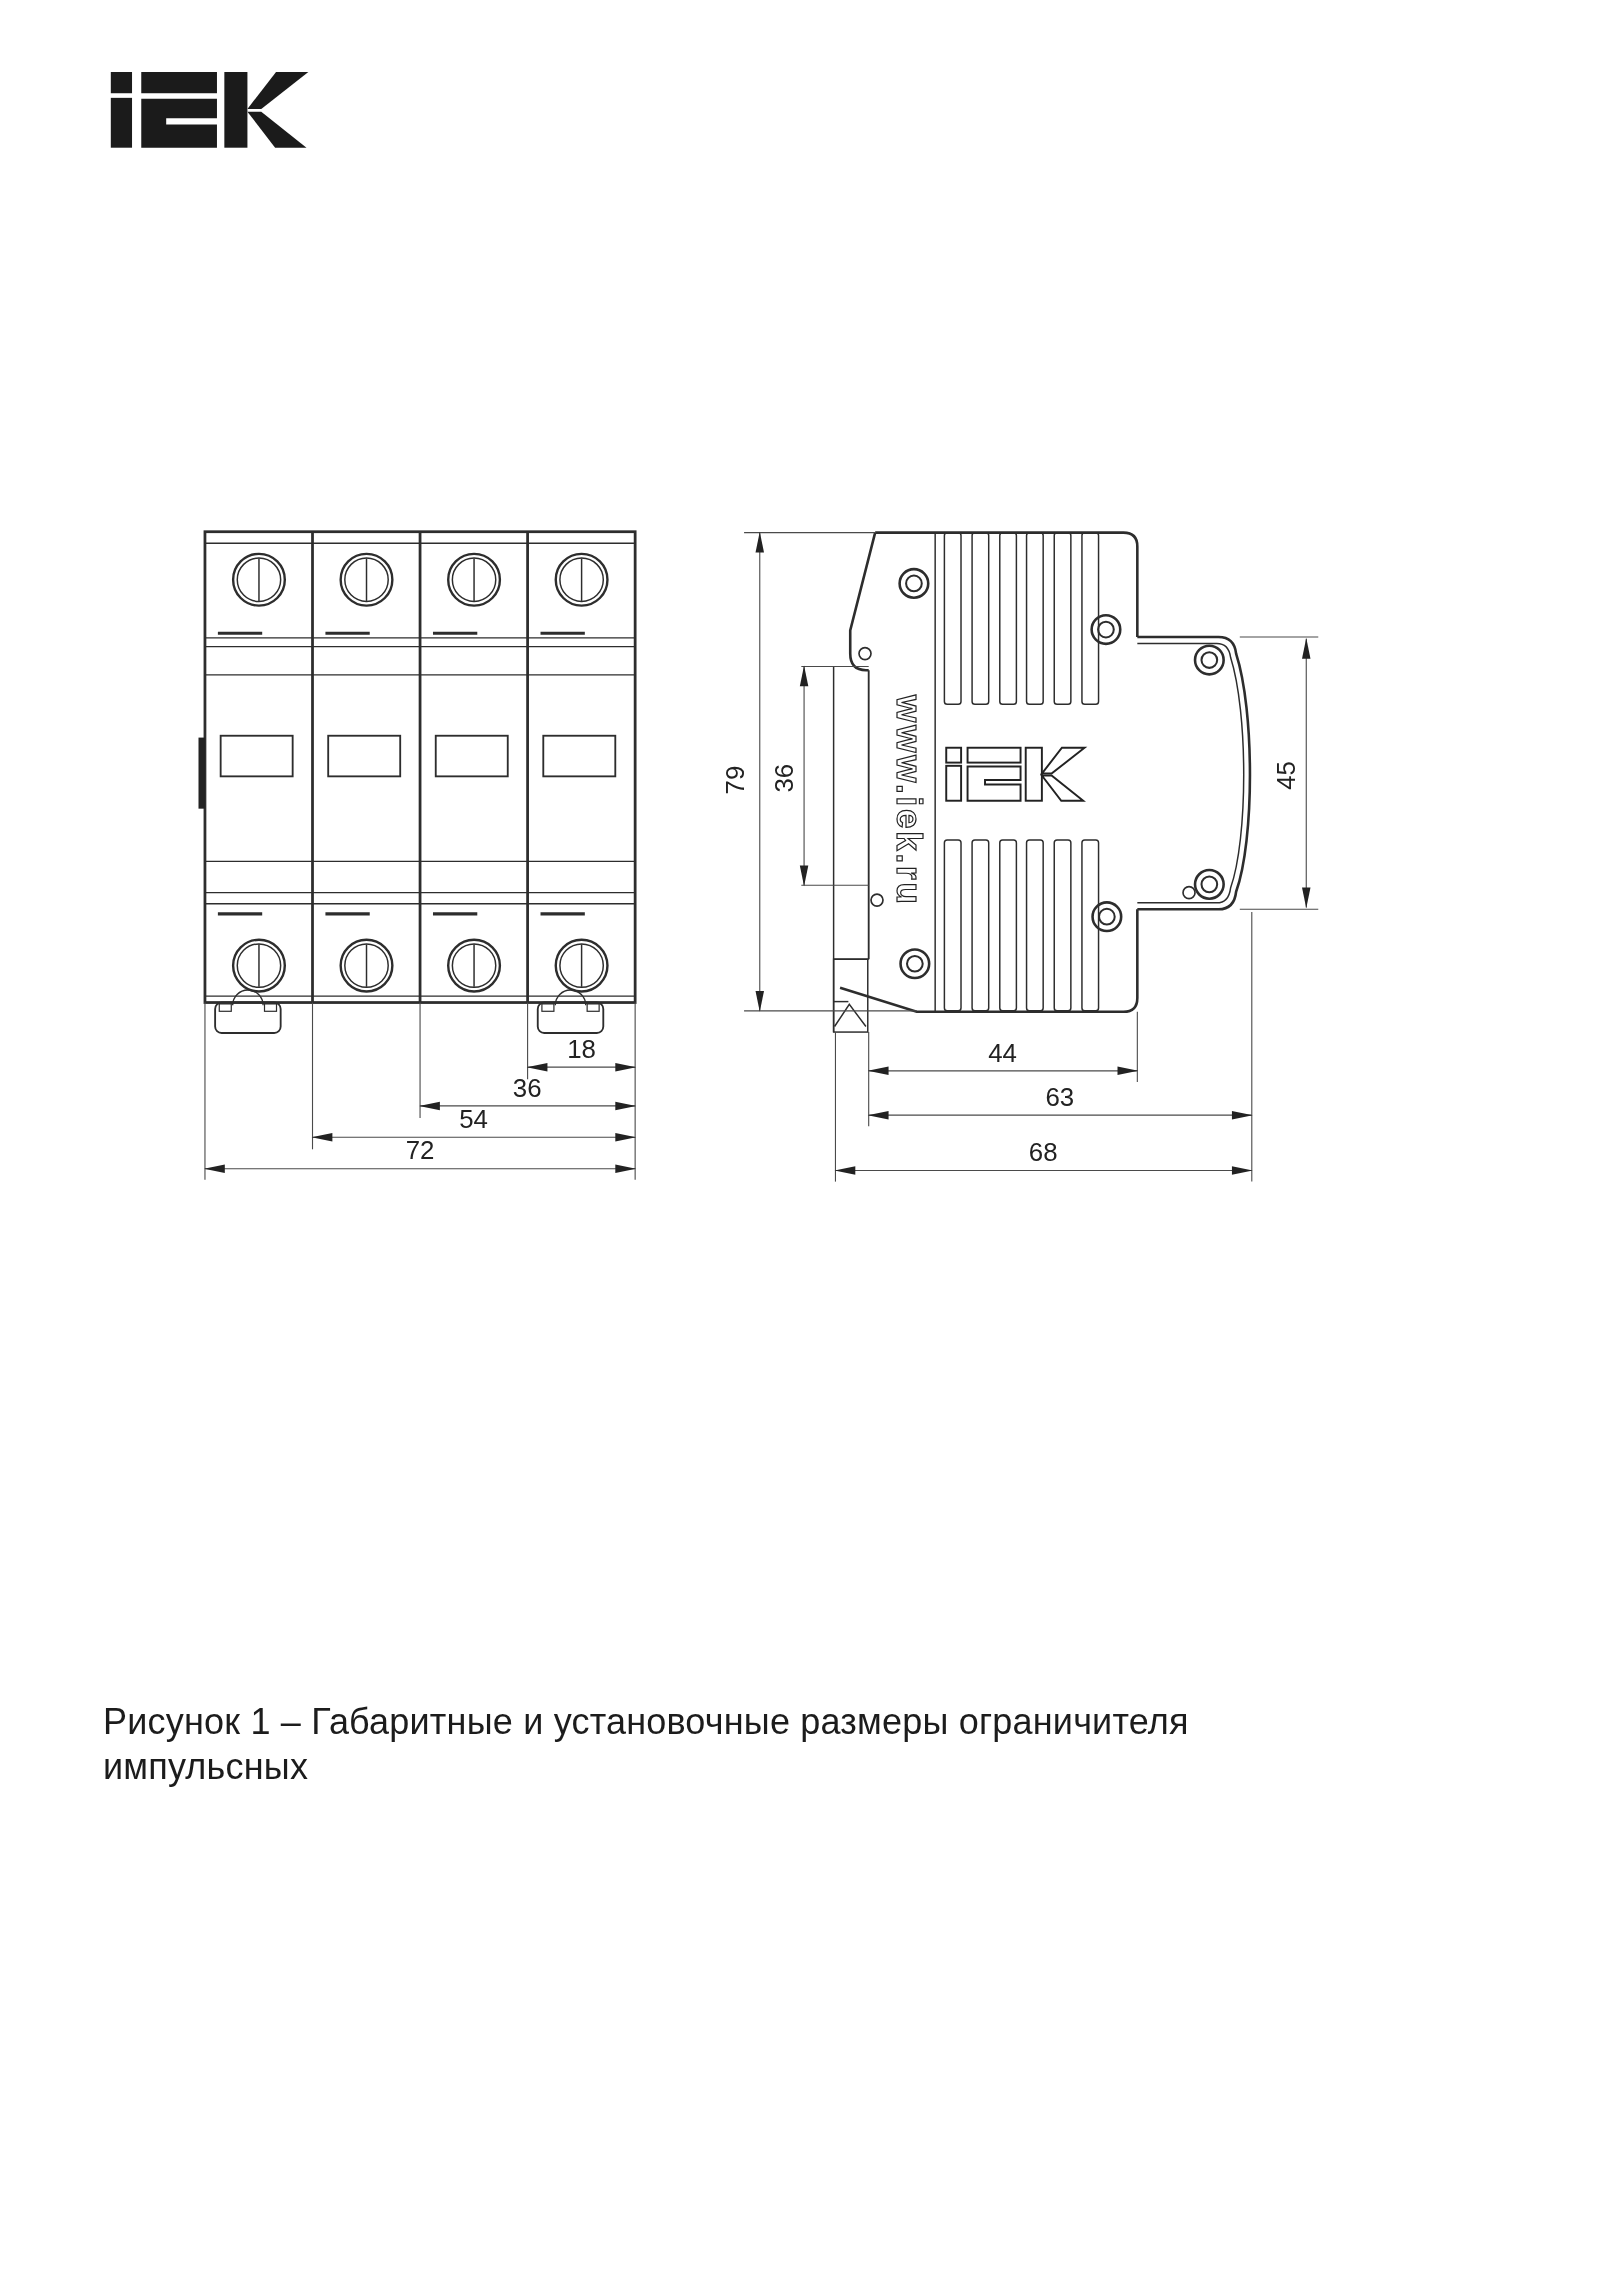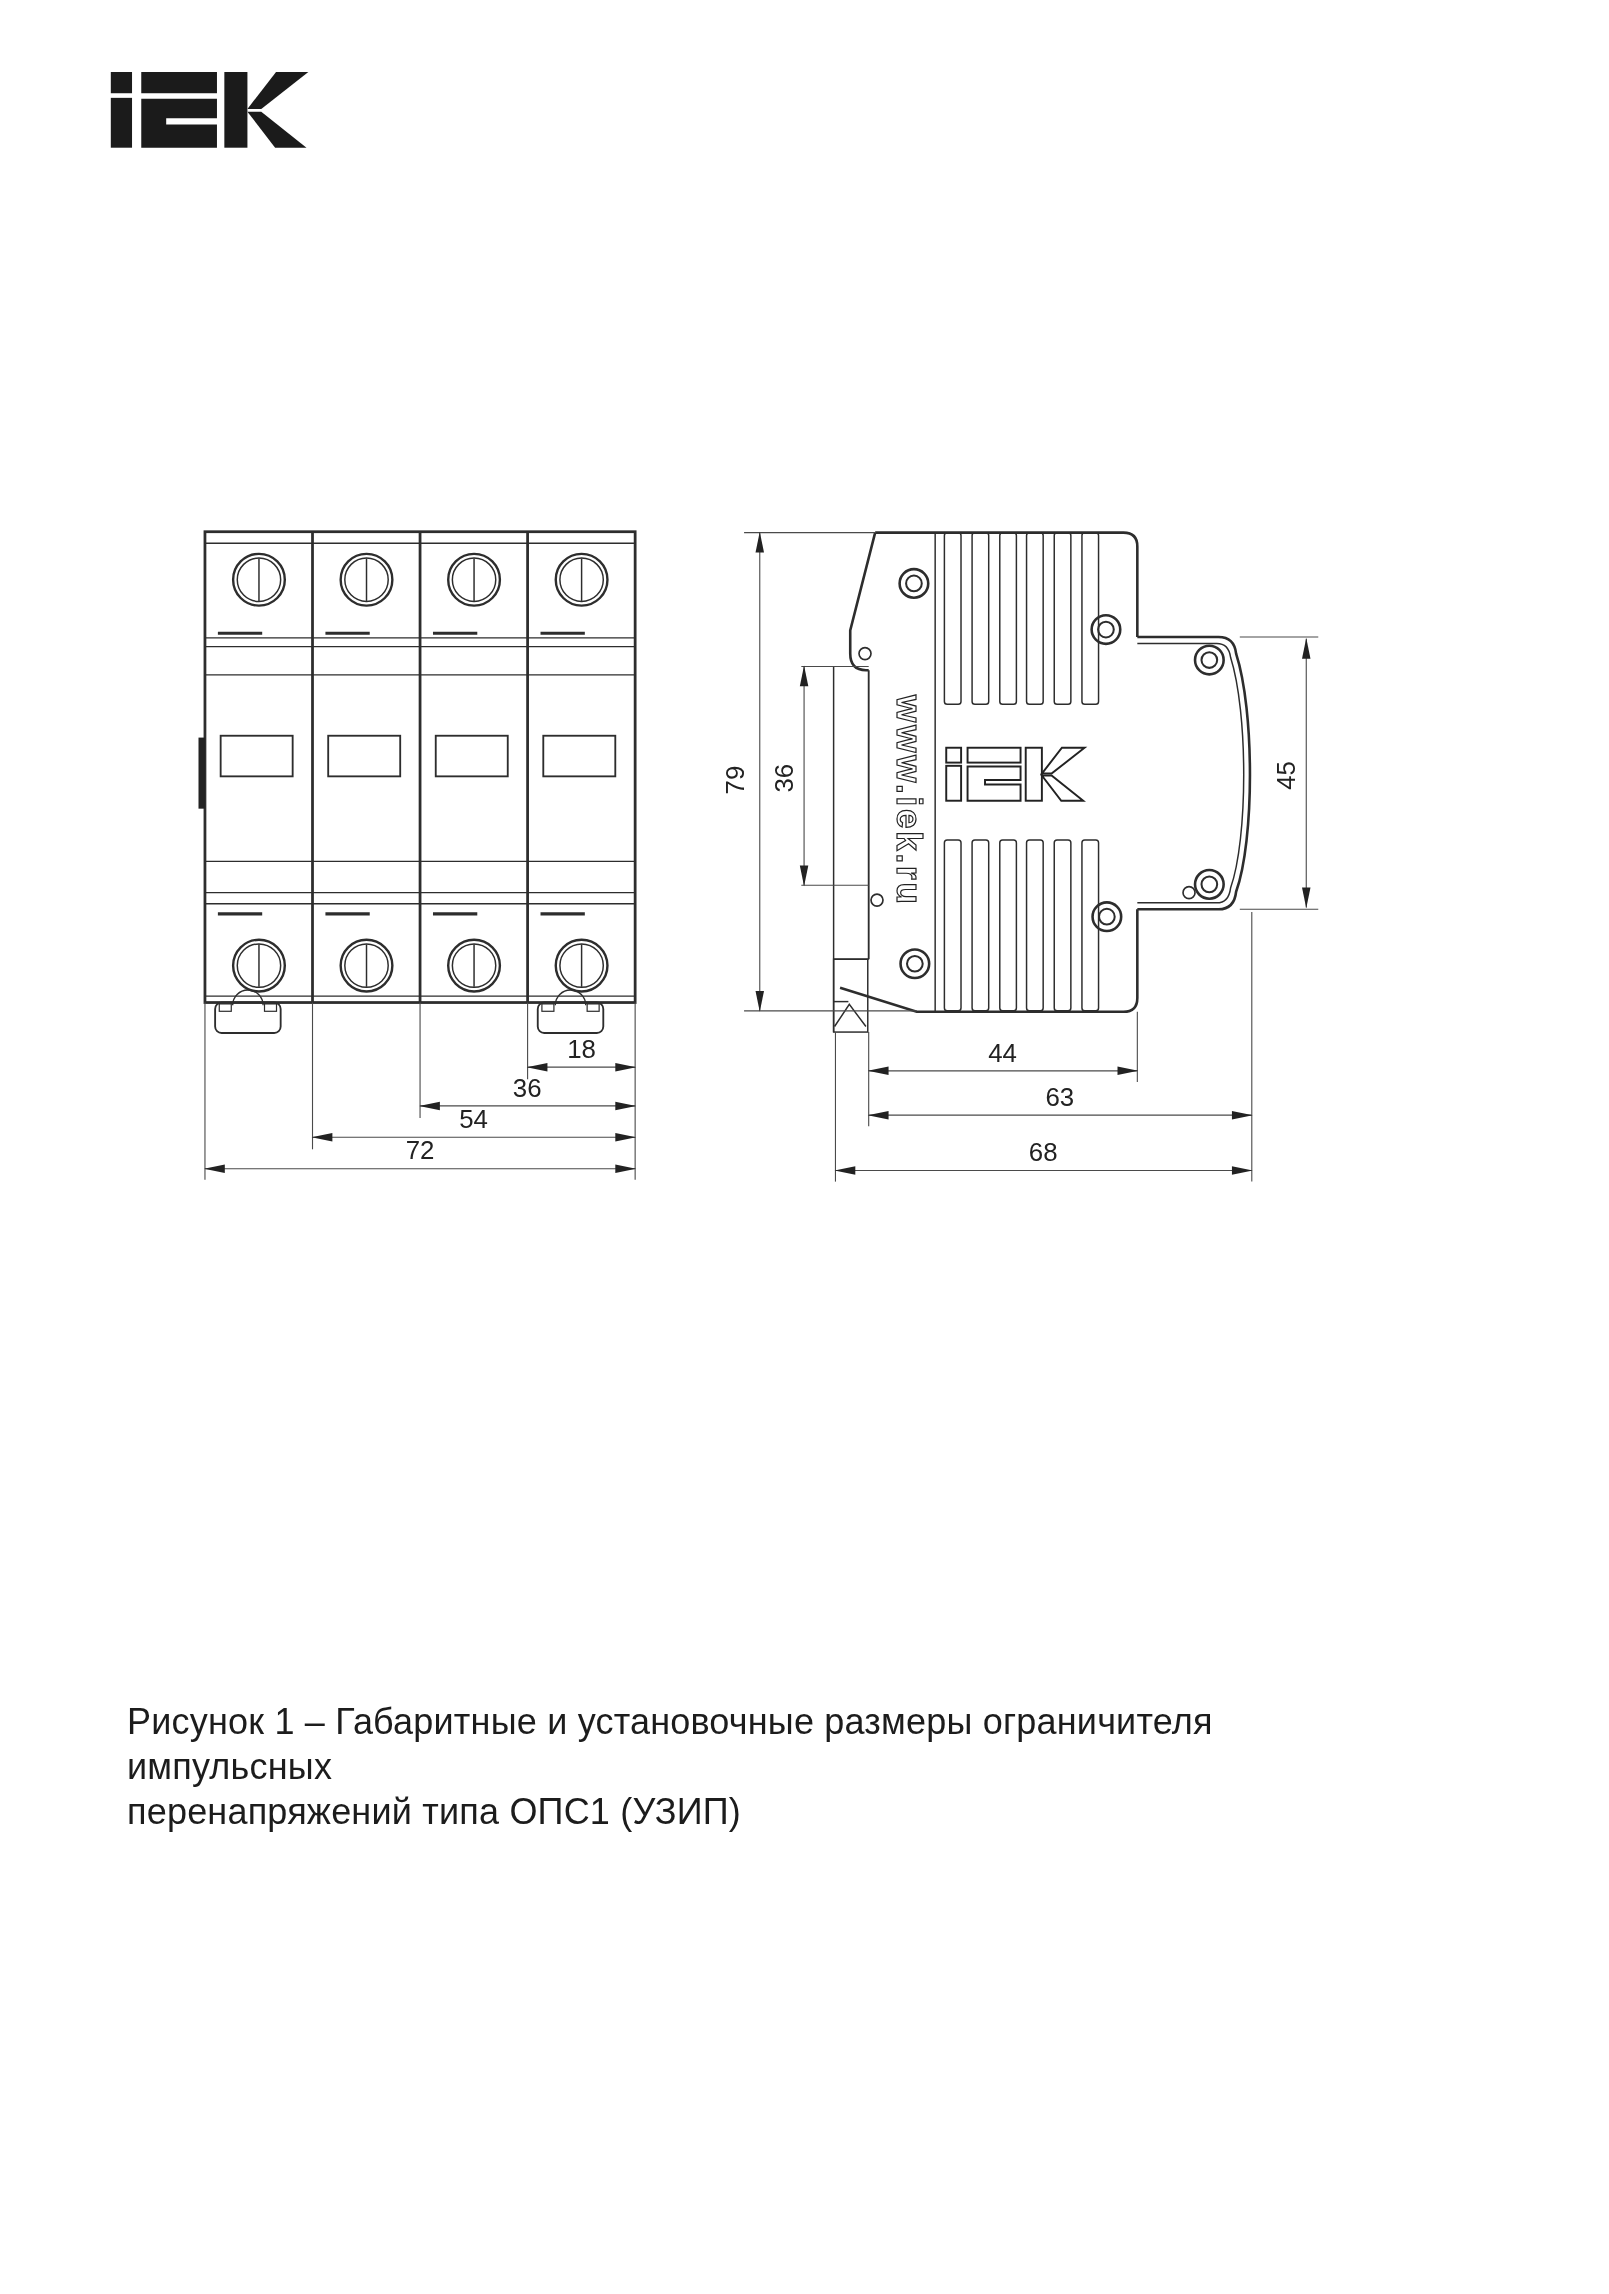--- a/index.html
+++ b/index.html
@@ -13,21 +13,21 @@
   .drawing-svg{position:absolute;left:0;top:0;}
   .caption{
     position:absolute;
     left:103px;top:1699px;
     width:1237px;
     font-size:36px;
     line-height:45px;
     color:#1c1c1c;
     letter-spacing:0.2px;
   }
-  .caption span{display:block;margin-left:24px;}
+  .caption span{display:block;}
   text{font-family:"Liberation Sans", sans-serif;}
 </style>
 </head>
 <body>
 
 <div class="page">
 
 <svg class="drawing-svg" width="1610" height="1237" viewBox="0 0 1744 1340">
   <defs>
     <marker id="arr" markerWidth="24" markerHeight="12" refX="22.5" refY="6" orient="auto-start-reverse" markerUnits="userSpaceOnUse">
@@ -268,17 +268,16 @@
     <text transform="translate(859,843) rotate(-90)">36</text>
     <text transform="translate(1403,840) rotate(-90)">45</text>
     <text x="1086" y="1150">44</text>
     <text x="1148" y="1198">63</text>
     <text x="1130" y="1258">68</text>
   </g>
 </svg>
 
 <div class="caption">
   <span>Рисунок 1 – Габаритные и установочные размеры ограничителя импульсных</span>
-  <span>перенапряжений типа ОПС1 (УЗИП)</span>
 </div>
 
 </div>
 
 
 </body></html>

